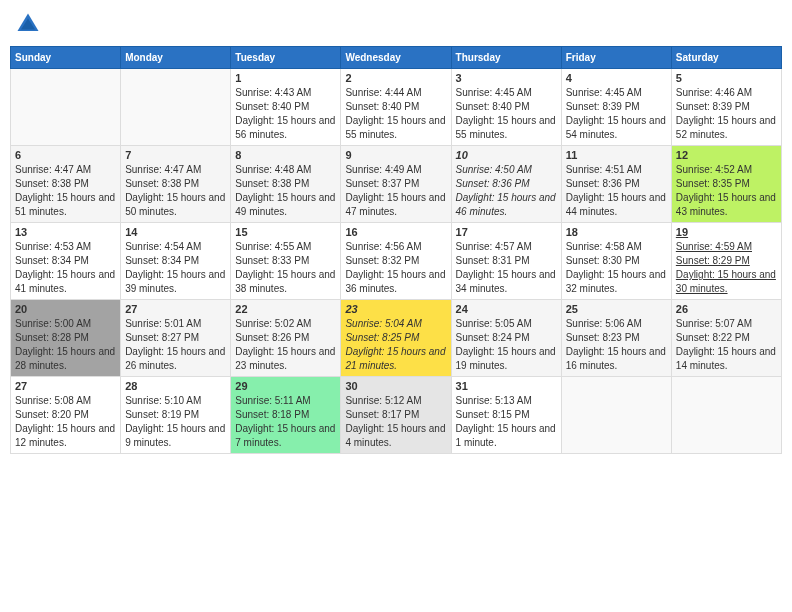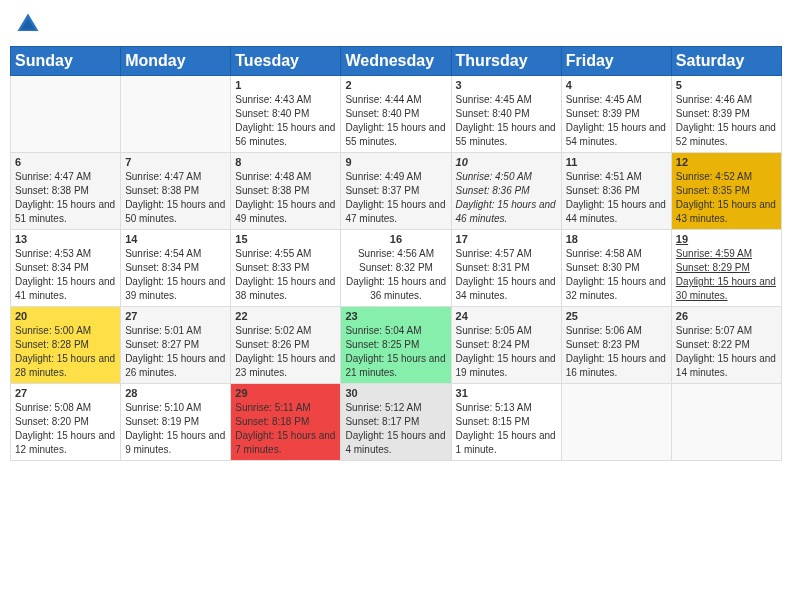--- a/index.html
+++ b/index.html
@@ -50,21 +50,21 @@
       margin-top: 2px;
     }
     .calendar {
       width: 100%;
       border-collapse: collapse;
       border: 1px solid #ccc;
     }
     .calendar th {
       background-color: #2a72c3;
       color: #fff;
-      font-size: 16px;
+      font-size: 10px;
       font-weight: bold;
       padding: 5px 4px;
       text-align: left;
       border: 1px solid #1a5fa8;
       margin-top: 44px;
     }
     .calendar td {
       vertical-align: top;
       border: 1px solid #ddd;
       padding: 3px 4px;
@@ -170,69 +170,69 @@
           <div class="day-info">Sunrise: 4:49 AM<br>Sunset: 8:37 PM<br>Daylight: 15 hours and 47 minutes.</div>
         </td>
         <td style="background: rgb(245, 245, 245); font-style: italic;">
           <span class="day-number">10</span>
           <div class="day-info">Sunrise: 4:50 AM<br>Sunset: 8:36 PM<br>Daylight: 15 hours and 46 minutes.</div>
         </td>
         <td style="background: rgb(245, 245, 245);">
           <span class="day-number">11</span>
           <div class="day-info">Sunrise: 4:51 AM<br>Sunset: 8:36 PM<br>Daylight: 15 hours and 44 minutes.</div>
         </td>
-        <td style="background: #eab308;">
+        <td style="background: #bef264;">
           <span class="day-number">12</span>
           <div class="day-info">Sunrise: 4:52 AM<br>Sunset: 8:35 PM<br>Daylight: 15 hours and 43 minutes.</div>
         </td>
       </tr>
       <tr>
         <td style="background: rgb(255, 255, 255);">
           <span class="day-number">13</span>
           <div class="day-info">Sunrise: 4:53 AM<br>Sunset: 8:34 PM<br>Daylight: 15 hours and 41 minutes.</div>
         </td>
         <td style="background: rgb(255, 255, 255);">
           <span class="day-number">14</span>
           <div class="day-info">Sunrise: 4:54 AM<br>Sunset: 8:34 PM<br>Daylight: 15 hours and 39 minutes.</div>
         </td>
         <td style="background: rgb(255, 255, 255);">
           <span class="day-number">15</span>
           <div class="day-info">Sunrise: 4:55 AM<br>Sunset: 8:33 PM<br>Daylight: 15 hours and 38 minutes.</div>
         </td>
-        <td style="background: rgb(255, 255, 255); text-align: center;">
+        <td style="background: rgb(255, 255, 255);">
           <span class="day-number">16</span>
           <div class="day-info">Sunrise: 4:56 AM<br>Sunset: 8:32 PM<br>Daylight: 15 hours and 36 minutes.</div>
         </td>
         <td style="background: rgb(255, 255, 255);">
           <span class="day-number">17</span>
           <div class="day-info">Sunrise: 4:57 AM<br>Sunset: 8:31 PM<br>Daylight: 15 hours and 34 minutes.</div>
         </td>
         <td style="background: rgb(255, 255, 255);">
           <span class="day-number">18</span>
           <div class="day-info">Sunrise: 4:58 AM<br>Sunset: 8:30 PM<br>Daylight: 15 hours and 32 minutes.</div>
         </td>
         <td style="background: rgb(255, 255, 255); text-decoration: underline;">
           <span class="day-number">19</span>
           <div class="day-info">Sunrise: 4:59 AM<br>Sunset: 8:29 PM<br>Daylight: 15 hours and 30 minutes.</div>
         </td>
       </tr>
       <tr>
-        <td style="background: #fde047;">
+        <td style="background: #a3a3a3;">
           <span class="day-number">20</span>
           <div class="day-info">Sunrise: 5:00 AM<br>Sunset: 8:28 PM<br>Daylight: 15 hours and 28 minutes.</div>
         </td>
         <td style="background: rgb(245, 245, 245);">
           <span class="day-number">27</span>
           <div class="day-info">Sunrise: 5:01 AM<br>Sunset: 8:27 PM<br>Daylight: 15 hours and 26 minutes.</div>
         </td>
         <td style="background: rgb(245, 245, 245);">
           <span class="day-number">22</span>
           <div class="day-info">Sunrise: 5:02 AM<br>Sunset: 8:26 PM<br>Daylight: 15 hours and 23 minutes.</div>
         </td>
-        <td style="background: #86efac;">
+        <td style="background: #fde047; font-style: italic;">
           <span class="day-number">23</span>
           <div class="day-info">Sunrise: 5:04 AM<br>Sunset: 8:25 PM<br>Daylight: 15 hours and 21 minutes.</div>
         </td>
         <td style="background: rgb(245, 245, 245);">
           <span class="day-number">24</span>
           <div class="day-info">Sunrise: 5:05 AM<br>Sunset: 8:24 PM<br>Daylight: 15 hours and 19 minutes.</div>
         </td>
         <td style="background: rgb(245, 245, 245);">
           <span class="day-number">25</span>
           <div class="day-info">Sunrise: 5:06 AM<br>Sunset: 8:23 PM<br>Daylight: 15 hours and 16 minutes.</div>
@@ -244,21 +244,21 @@
       </tr>
       <tr>
         <td style="background: rgb(255, 255, 255);">
           <span class="day-number">27</span>
           <div class="day-info">Sunrise: 5:08 AM<br>Sunset: 8:20 PM<br>Daylight: 15 hours and 12 minutes.</div>
         </td>
         <td style="background: rgb(255, 255, 255);">
           <span class="day-number">28</span>
           <div class="day-info">Sunrise: 5:10 AM<br>Sunset: 8:19 PM<br>Daylight: 15 hours and 9 minutes.</div>
         </td>
-        <td style="background: #ef4444; margin-top: 12px;">
+        <td style="background: #86efac; margin-top: 12px;">
           <span class="day-number">29</span>
           <div class="day-info">Sunrise: 5:11 AM<br>Sunset: 8:18 PM<br>Daylight: 15 hours and 7 minutes.</div>
         </td>
         <td style="background: #e5e5e5;">
           <span class="day-number">30</span>
           <div class="day-info">Sunrise: 5:12 AM<br>Sunset: 8:17 PM<br>Daylight: 15 hours and 4 minutes.</div>
         </td>
         <td style="background: rgb(255, 255, 255);">
           <span class="day-number">31</span>
           <div class="day-info">Sunrise: 5:13 AM<br>Sunset: 8:15 PM<br>Daylight: 15 hours and 1 minute.</div>

